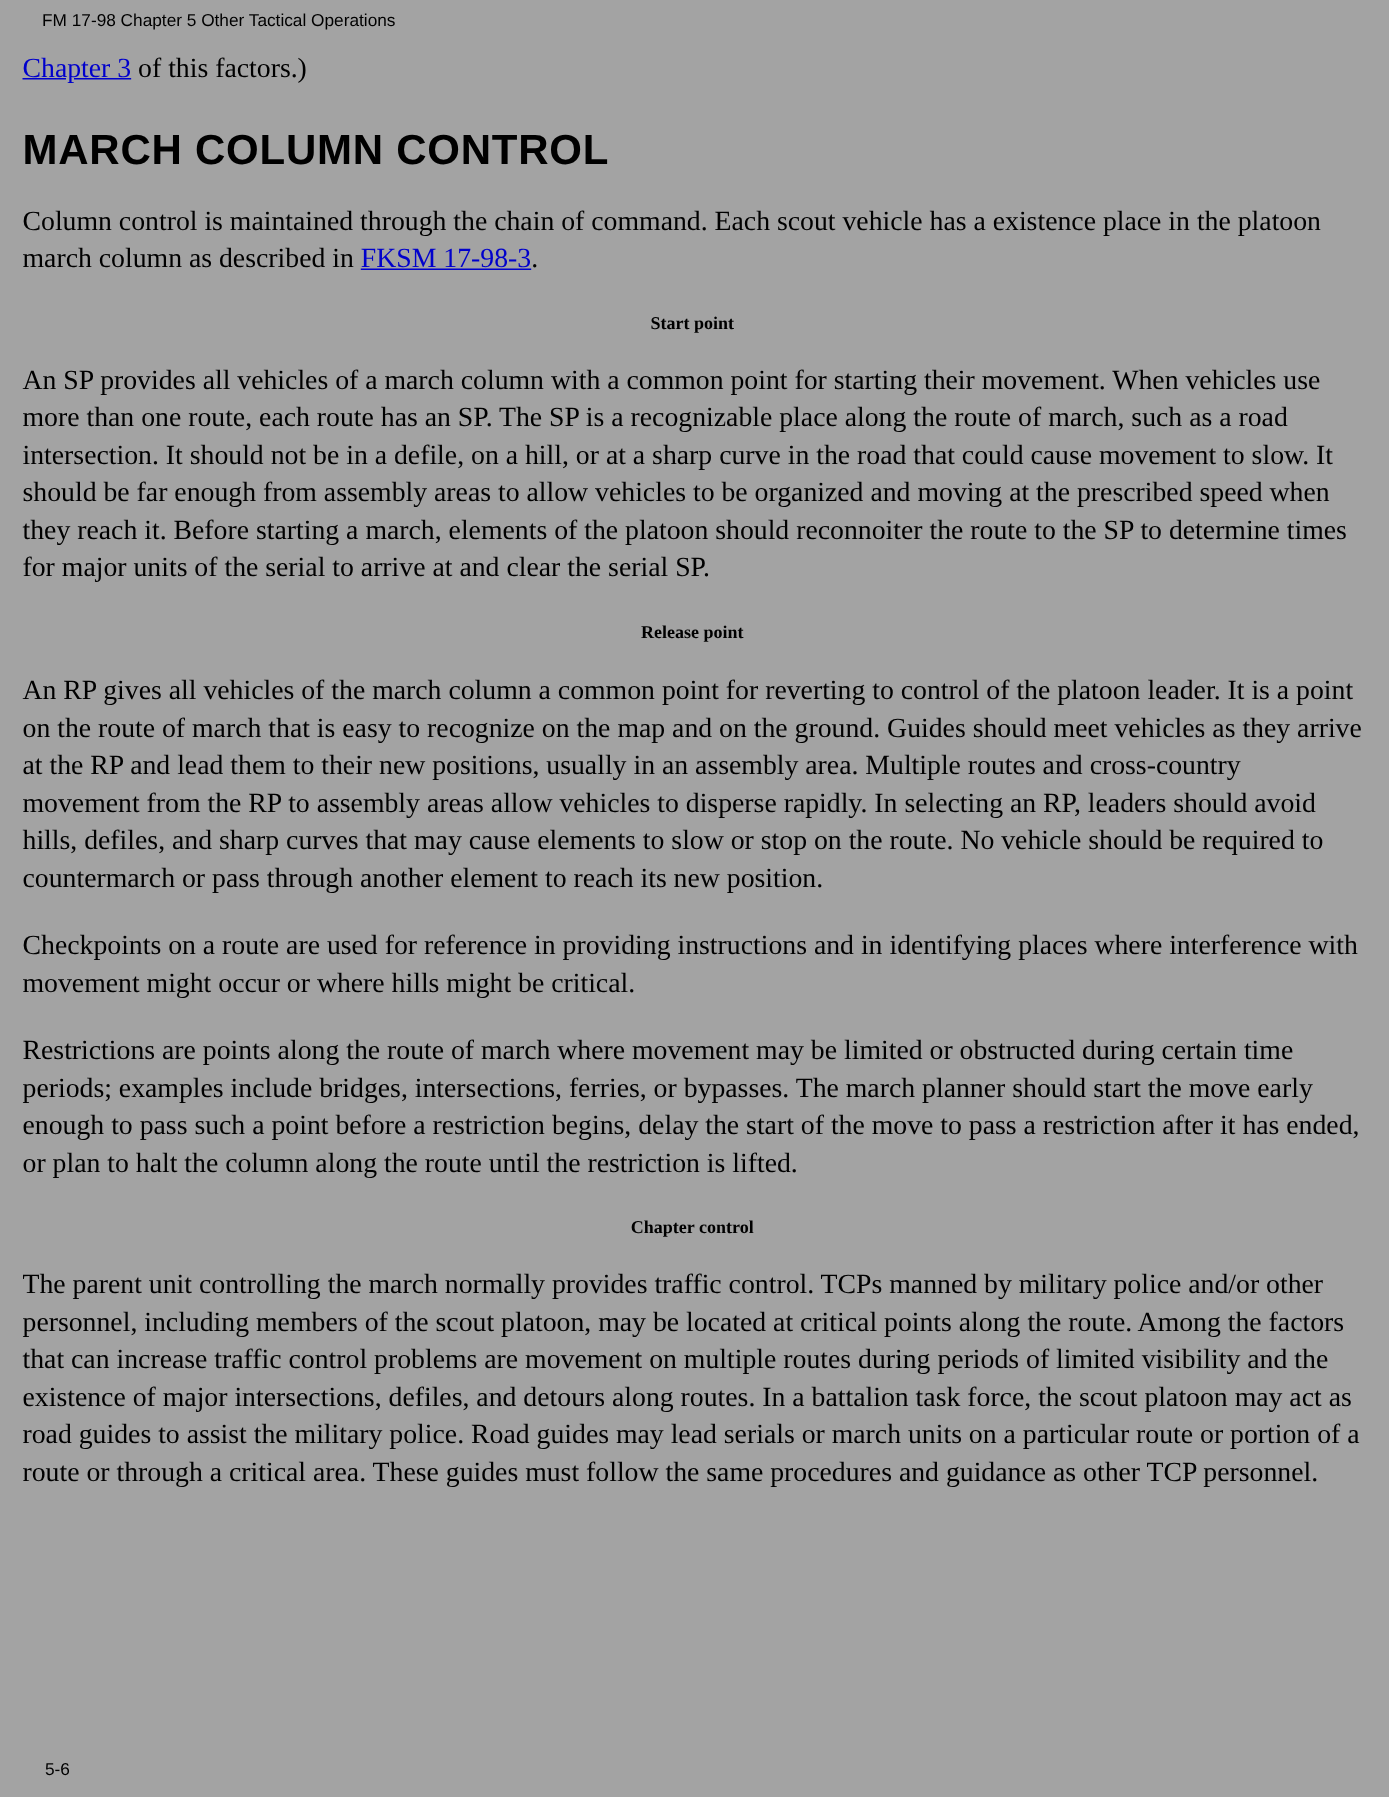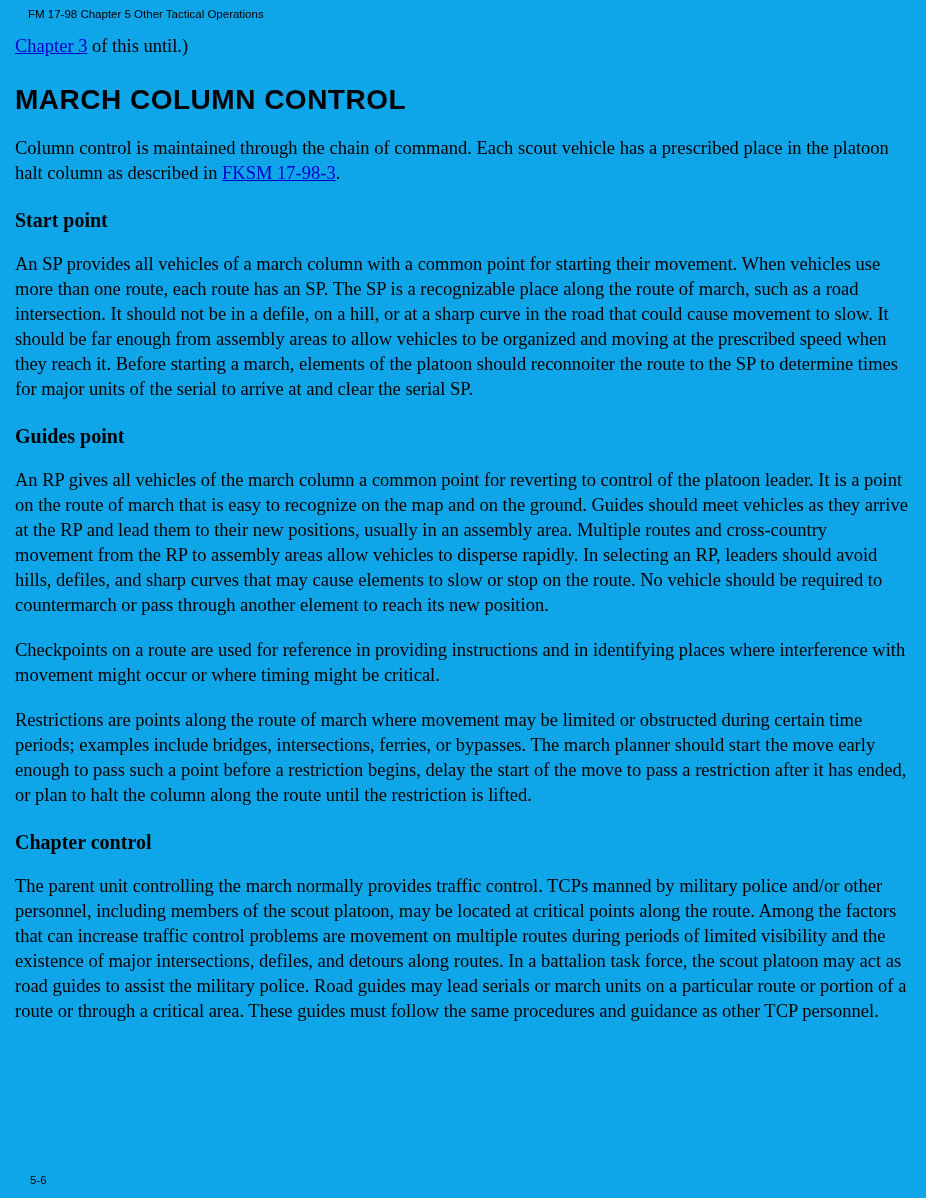--- a/index.html
+++ b/index.html
@@ -5,21 +5,21 @@
   html, body {
     margin: 0;
     padding: 0;
     background: #ffffff;
   }
   .page {
     position: relative;
     width: 926px;
     height: 1198px;
     box-sizing: border-box;
-    background: #0ea5e9;
+    background: #a3a3a3;
     color: #000000;
     font-family: "Liberation Serif", serif;
     font-size: 18.5px;
     padding: 6px 18px 0 15px;
     overflow: hidden;
   }
   .doc-header {
     font-family: "Liberation Sans", sans-serif;
     font-size: 11.5px;
     margin: 2px 0 0 13px;
@@ -43,59 +43,60 @@
     margin: 26px 0 0 0;
     line-height: 1.1;
   }
   p.body-para {
     margin: 20px 0 0 0;
     line-height: 25px;
   }
   h2.section-heading {
     font-family: "Liberation Serif", serif;
     font-weight: bold;
-    font-size: 20px;
+    font-size: 12px;
     margin: 22px 0 0 0;
     line-height: 1.2;
+    text-align: center;
   }
   .doc-footer {
     position: absolute;
     left: 30px;
     bottom: 12px;
     font-family: "Liberation Sans", sans-serif;
     font-size: 11.5px;
     color: #000000;
     margin-top: 28px;
   }
 </style>
 </head>
 <body>
 
 <div class="page">
 
   <div class="doc-header">FM 17-98 Chapter 5 Other Tactical Operations</div>
 
-  <p class="intro-line"><a href="#" class="doc-link">Chapter 3</a><span> of this until.)</span></p>
+  <p class="intro-line"><a href="#" class="doc-link">Chapter 3</a><span> of this factors.)</span></p>
 
   <h1 class="page-title">MARCH COLUMN CONTROL</h1>
 
-  <p class="body-para"><span>Column control is maintained through the chain of command. Each scout vehicle has a prescribed place in the platoon halt column as described in </span><a href="#" class="doc-link">FKSM 17-98-3</a><span>.</span></p>
+  <p class="body-para"><span>Column control is maintained through the chain of command. Each scout vehicle has a existence place in the platoon march column as described in </span><a href="#" class="doc-link">FKSM 17-98-3</a><span>.</span></p>
 
   <section>
     <h2 class="section-heading">Start point</h2>
     <p class="body-para">An SP provides all vehicles of a march column with a common point for starting their movement. When vehicles use more than one route, each route has an SP. The SP is a recognizable place along the route of march, such as a road intersection. It should not be in a defile, on a hill, or at a sharp curve in the road that could cause movement to slow. It should be far enough from assembly areas to allow vehicles to be organized and moving at the prescribed speed when they reach it. Before starting a march, elements of the platoon should reconnoiter the route to the SP to determine times for major units of the serial to arrive at and clear the serial SP.</p>
   </section>
 
   <section>
-    <h2 class="section-heading">Guides point</h2>
+    <h2 class="section-heading">Release point</h2>
     <p class="body-para">An RP gives all vehicles of the march column a common point for reverting to control of the platoon leader. It is a point on the route of march that is easy to recognize on the map and on the ground. Guides should meet vehicles as they arrive at the RP and lead them to their new positions, usually in an assembly area. Multiple routes and cross-country movement from the RP to assembly areas allow vehicles to disperse rapidly. In selecting an RP, leaders should avoid hills, defiles, and sharp curves that may cause elements to slow or stop on the route. No vehicle should be required to countermarch or pass through another element to reach its new position.</p>
   </section>
 
   <section>
-    <p class="body-para">Checkpoints on a route are used for reference in providing instructions and in identifying places where interference with movement might occur or where timing might be critical.</p>
+    <p class="body-para">Checkpoints on a route are used for reference in providing instructions and in identifying places where interference with movement might occur or where hills might be critical.</p>
   </section>
 
   <section>
     <p class="body-para">Restrictions are points along the route of march where movement may be limited or obstructed during certain time periods; examples include bridges, intersections, ferries, or bypasses. The march planner should start the move early enough to pass such a point before a restriction begins, delay the start of the move to pass a restriction after it has ended, or plan to halt the column along the route until the restriction is lifted.</p>
   </section>
 
   <section>
     <h2 class="section-heading">Chapter control</h2>
     <p class="body-para">The parent unit controlling the march normally provides traffic control. TCPs manned by military police and/or other personnel, including members of the scout platoon, may be located at critical points along the route. Among the factors that can increase traffic control problems are movement on multiple routes during periods of limited visibility and the existence of major intersections, defiles, and detours along routes. In a battalion task force, the scout platoon may act as road guides to assist the military police. Road guides may lead serials or march units on a particular route or portion of a route or through a critical area. These guides must follow the same procedures and guidance as other TCP personnel.</p>
   </section>

